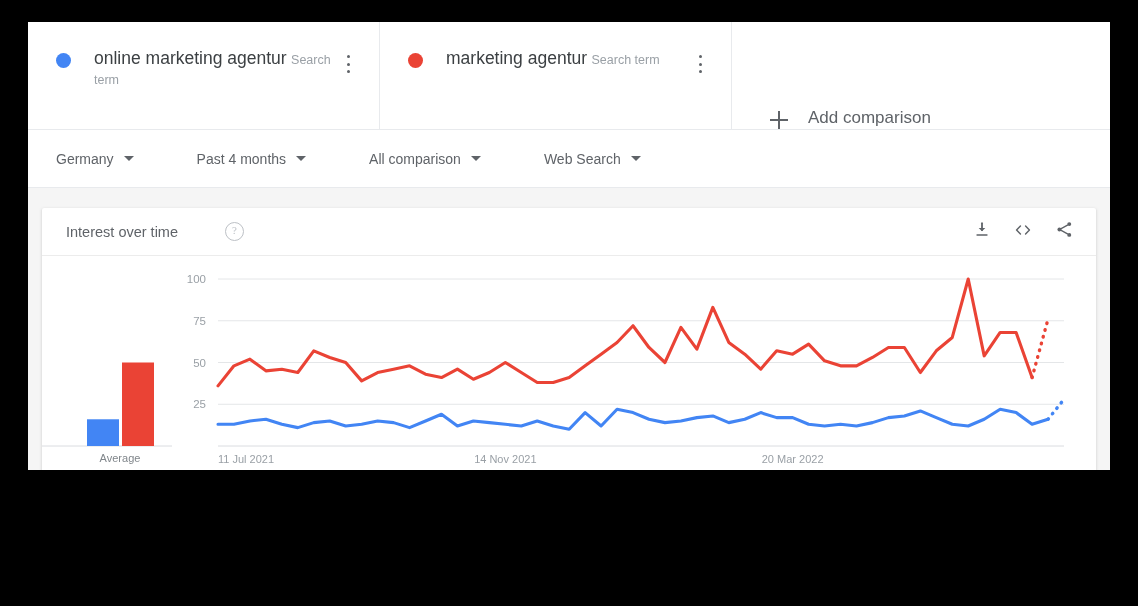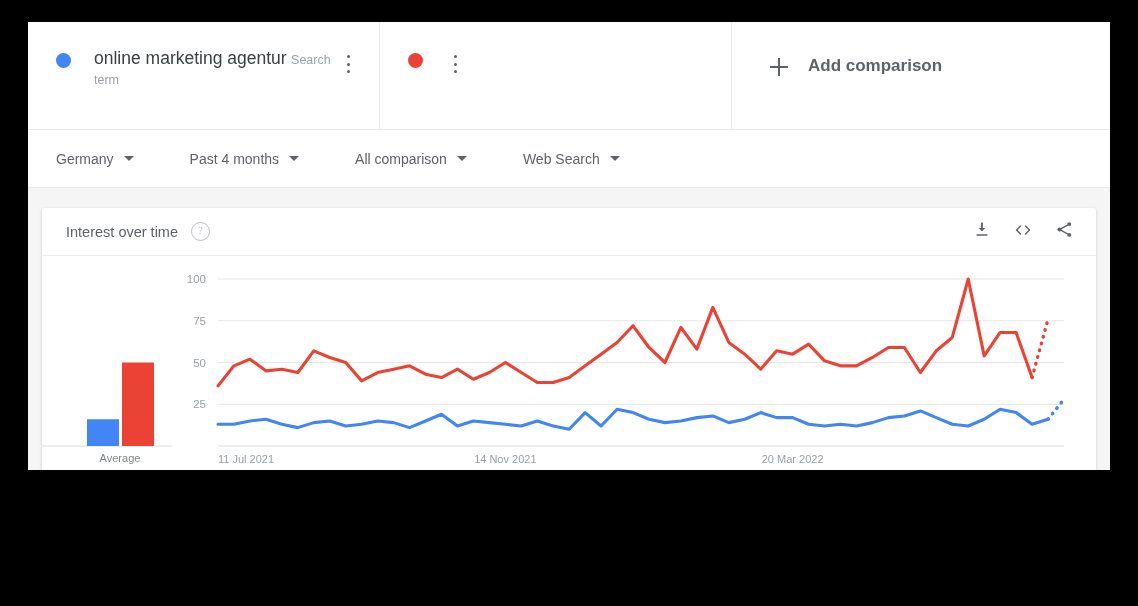--- a/index.html
+++ b/index.html
@@ -81,24 +81,23 @@
     display: block;
     width: 3px;
     height: 3px;
     border-radius: 50%;
     background: #5f6368;
   }
 
   .add-card {
     flex: 1 1 auto;
     display: flex;
-    align-items: flex-start;
+    align-items: flex-end;
     padding: 33px 0 0 38px;
     cursor: pointer;
-    font-weight: bold;
   }
   .plus-icon {
     position: relative;
     width: 18px;
     height: 18px;
     margin-right: 20px;
     flex: 0 0 auto;
     margin-top: 3px;
   }
   .plus-icon::before, .plus-icon::after {
@@ -116,20 +115,21 @@
 
   
   .filters-bar {
     background: #ffffff;
     height: 58px;
     display: flex;
     align-items: center;
     padding-left: 28px;
     border-bottom: 1px solid #e8eaed;
     box-sizing: border-box;
+    gap: 7px;
   }
   .filter {
     display: flex;
     align-items: center;
     margin-right: 56px;
     cursor: pointer;
   }
   .filter-label {
     font-size: 14px;
     color: #5f6368;
@@ -155,20 +155,21 @@
     position: relative;
     overflow: hidden;
   }
   .chart-head {
     height: 48px;
     display: flex;
     align-items: center;
     padding: 0 22px 0 24px;
     border-bottom: 1px solid #ececec;
     box-sizing: border-box;
+    gap: 34px;
   }
   .chart-title {
     font-size: 14.5px;
     color: #5f6368;
     line-height: 20px;
   }
   .help-icon {
     width: 17px; height: 17px;
     border-radius: 50%;
     border: 1.3px solid #bdc1c6;
@@ -221,20 +222,24 @@
       </span>
       <span class="kebab">
           <i></i>
           <i></i>
           <i></i>
         </span>
     </div>
 
     <div class="term-card">
       <span class="term-dot" style="background:#ea4335"></span>
+      <span class="term-text">
+        <span class="term-title">marketing agentur</span>
+        <span class="term-sub">Search term</span>
+      </span>
       <span class="kebab">
           <i></i>
           <i></i>
           <i></i>
         </span>
     </div>
 
     <div class="add-card">
       <span class="plus-icon"></span>
       <span class="add-label">Add comparison</span>

